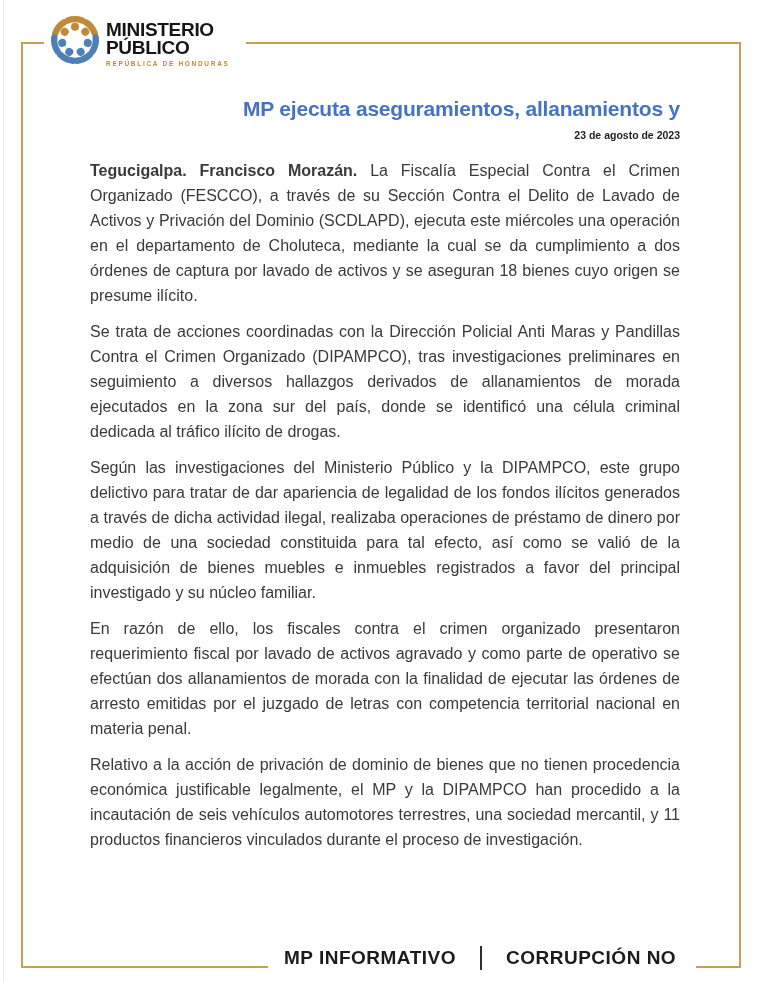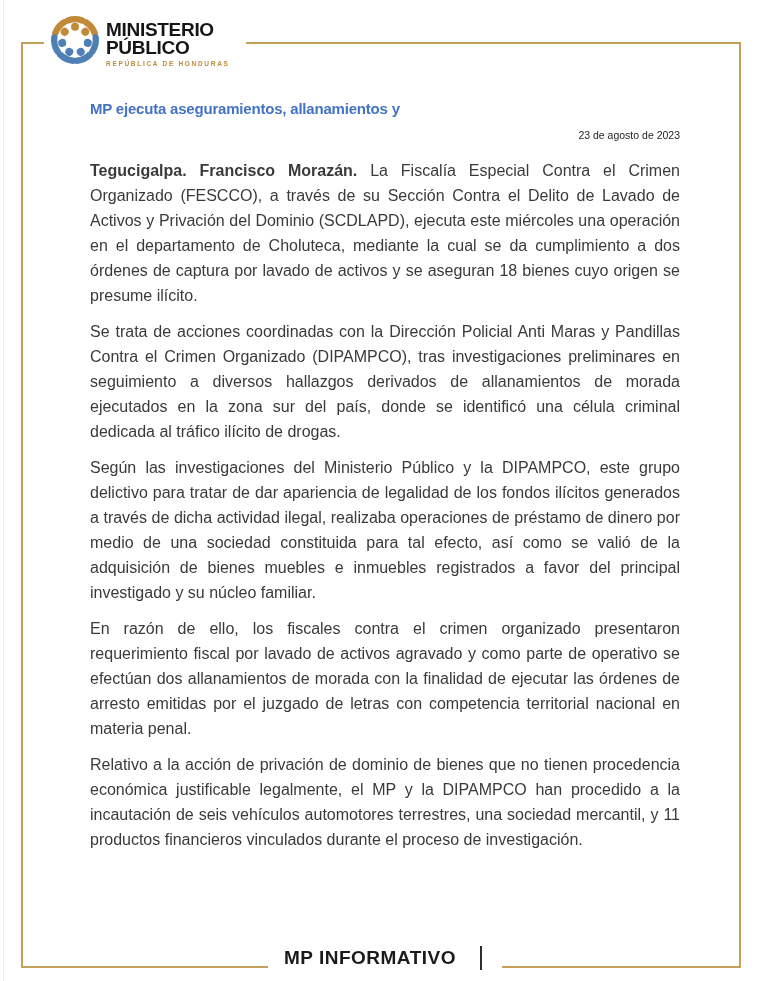--- a/index.html
+++ b/index.html
@@ -47,29 +47,29 @@
     letter-spacing: 1.7px; white-space: nowrap;
   }
   
   .content {
     position: absolute; left: 0; top: 78px;
     width: 768px; box-sizing: border-box;
     padding: 0 88px 0 90px;
   }
   .title {
     margin: 14px 0 4px;
-    text-align: left;
+    text-align: right;
     color: var(--title_blue, #4472C4);
-    font-size: 15px; line-height: 33px; font-weight: bold;
+    font-size: 21px; line-height: 33px; font-weight: bold;
     letter-spacing: -0.2px;
   }
   .title .tl { display: block; }
   .date {
     text-align: right;
-    font-size: 10.5px; font-weight: normal; color: #1f1f1f;
+    font-size: 10.5px; font-weight: bold; color: #1f1f1f;
     margin: 0 0 17px;
   }
   .content p {
     margin: 0 0 11px;
     font-size: 16px; line-height: 25px;
     text-align: justify;
     color: var(--body_text, #3A3A3A);
   }
   .lead { font-weight: bold; }
   
@@ -140,15 +140,16 @@
     <p><strong class="lead">Tegucigalpa. Francisco Morazán.</strong><span> La Fiscalía Especial Contra el Crimen Organizado (FESCCO), a través de su Sección Contra el Delito de Lavado de Activos y Privación del Dominio (SCDLAPD), ejecuta este miércoles una operación en el departamento de Choluteca, mediante la cual se da cumplimiento a dos órdenes de captura por lavado de activos y se aseguran 18 bienes cuyo origen se presume ilícito.</span></p>
     <p>Se trata de acciones coordinadas con la Dirección Policial Anti Maras y Pandillas Contra el Crimen Organizado (DIPAMPCO), tras investigaciones preliminares en seguimiento a diversos hallazgos derivados de allanamientos de morada ejecutados en la zona sur del país, donde se identificó una célula criminal dedicada al tráfico ilícito de drogas.</p>
     <p>Según las investigaciones del Ministerio Público y la DIPAMPCO, este grupo delictivo para tratar de dar apariencia de legalidad de los fondos ilícitos generados a través de dicha actividad ilegal, realizaba operaciones de préstamo de dinero por medio de una sociedad constituida para tal efecto, así como se valió de la adquisición de bienes muebles e inmuebles registrados a favor del principal investigado y su núcleo familiar.</p>
     <p>En razón de ello, los fiscales contra el crimen organizado presentaron requerimiento fiscal por lavado de activos agravado y como parte de operativo se efectúan dos allanamientos de morada con la finalidad de ejecutar las órdenes de arresto emitidas por el juzgado de letras con competencia territorial nacional en materia penal.</p>
     <p>Relativo a la acción de privación de dominio de bienes que no tienen procedencia económica justificable legalmente, el MP y la DIPAMPCO han procedido a la incautación de seis vehículos automotores terrestres, una sociedad mercantil, y 11 productos financieros vinculados durante el proceso de investigación.</p>
   </main>
 
   <footer class="footer-label">
     <span>MP INFORMATIVO</span>
     <span class="sep"></span>
+    <span>CORRUPCIÓN NO</span>
   </footer>
 
 </div>
 
 </body></html>

